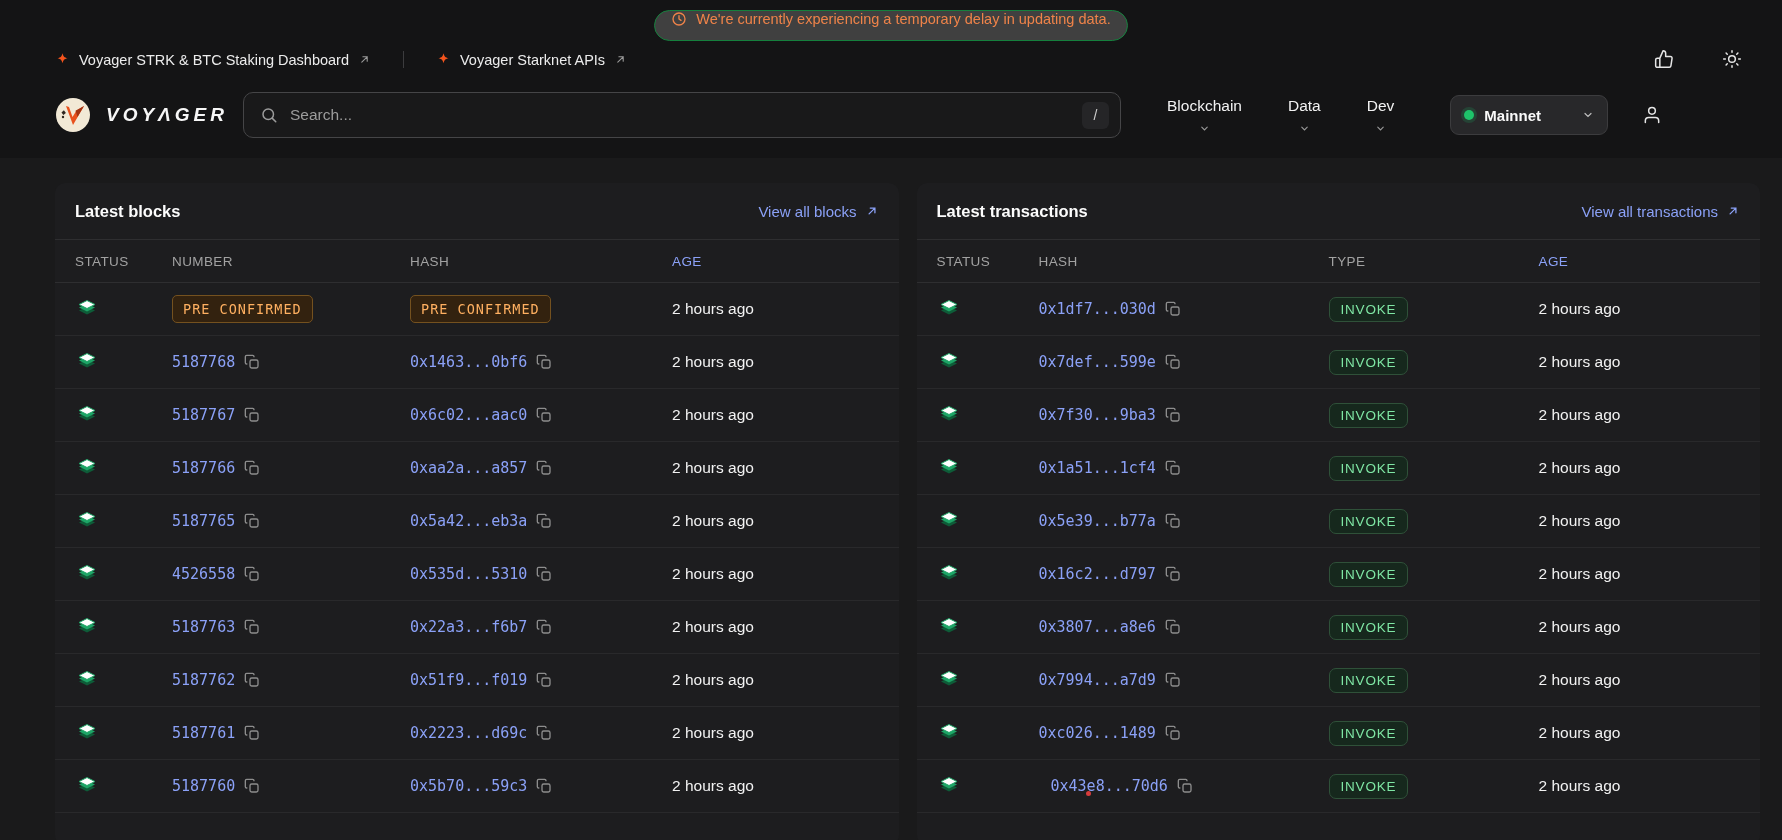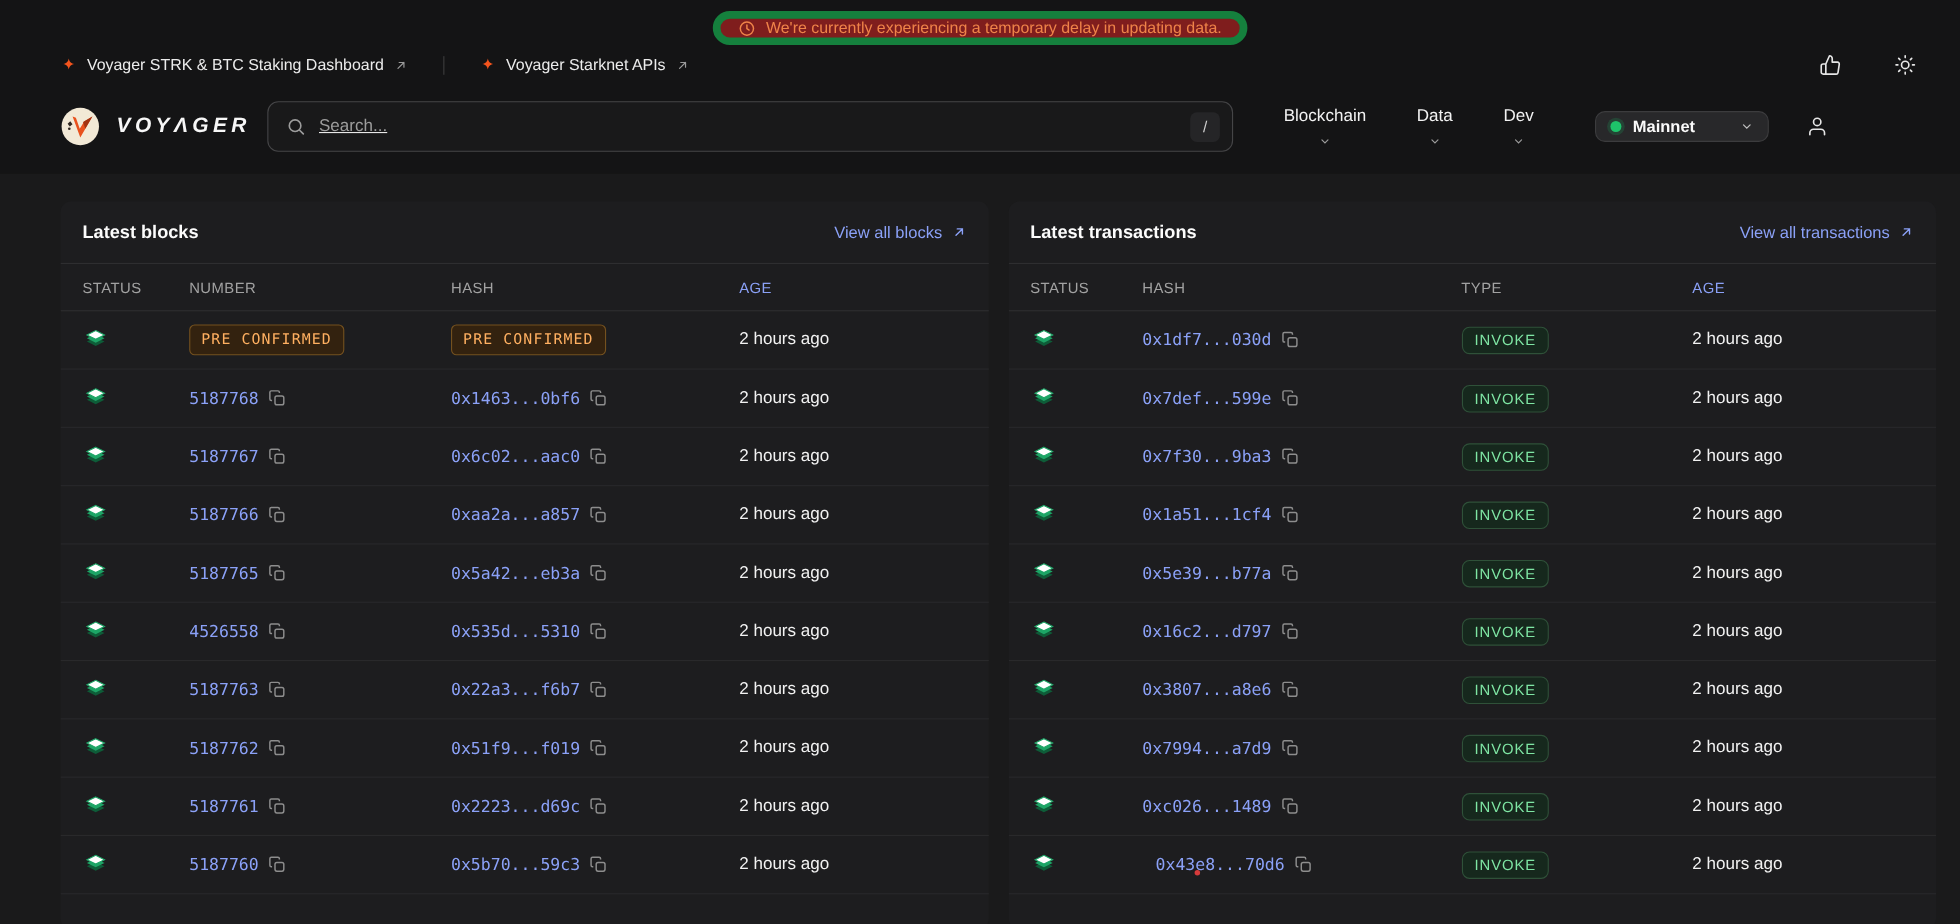--- a/index.html
+++ b/index.html
@@ -8,22 +8,22 @@
     background:#141415;
     font-family:"Liberation Sans", sans-serif;
     color:#ececec;
     -webkit-font-smoothing:antialiased;
   }
   svg { display:block; }
 
   
   .banner-row { display:flex; justify-content:center; padding-top:10px; height:42px; }
   .banner {
-    display:flex; align-items:flex-end; gap:9px;
-    background:#7f1d1d; border:7px solid #15803d; border-radius:16px;
+    display:flex; align-items:flex-start; gap:9px;
+    background:#404040; border:1px solid #15803d; border-radius:16px;
     padding:0 16px; height:31px; color:#ef8349; font-size:14.5px;
   }
 
   
   .subnav { display:flex; align-items:center; justify-content:space-between; height:34px; padding:0 30px 0 55px; }
   .subnav-left { display:flex; align-items:flex-end; gap:32px; }
   .ext-link { display:flex; align-items:center; gap:9px; font-size:14.5px; color:#ececec; cursor:pointer; }
   .vdiv { width:1px; height:17px; background:#3c3c3e; }
   .subnav-right { display:flex; align-items:center; gap:48px; padding-right:10px; }
   .icon-btn { cursor:pointer; color:#e6e6e6; }
@@ -33,32 +33,32 @@
   .logo { display:flex; align-items:center; gap:15px; width:188px; cursor:pointer;font-style:italic; }
   .logo-text { font-size:19px; font-weight:bold; letter-spacing:4px; color:#f7f7f7; }
   .search {
     width:878px; height:46px; margin-left:0;
     display:flex; align-items:center; gap:12px;
     background:#19191a; border:1px solid #454547; border-radius:10px;
     padding:0 11px 0 16px;
   }
   .search input {
     flex:1; background:transparent; border:none; outline:none;
-    color:#e8e8e8; font-size:15.5px; font-family:"Liberation Sans", sans-serif;text-decoration:underline;
+    color:#e8e8e8; font-size:15.5px; font-family:"Liberation Sans", sans-serif;
   }
   .search input::placeholder { color:#9c9c9c; }
   .slash-hint {
     width:27px; height:27px; background:#252527; border-radius:6px;
     color:#cfcfcf; font-size:14px; display:flex; align-items:center; justify-content:center;
   }
   .menus { display:flex; align-items:center; gap:46px; margin-left:46px; }
   .menu-item { display:flex; align-items:center; gap:8px; font-size:15.5px; color:#f2f2f2; cursor:pointer;flex-direction:column; }
   .chev { color:#9a9a9a; }
   .network {
-    margin-left:56px; width:158px; height:28px;
+    margin-left:56px; width:158px; height:40px;
     display:flex; align-items:center; justify-content:space-between;
     background:#28282a; border:1px solid #3c3c3e; border-radius:9px;
     padding:0 13px; cursor:pointer;
   }
   .net-left { display:flex; align-items:center; gap:10px; }
   .net-dot { width:10px; height:10px; border-radius:50%; background:#1ec36a; box-shadow:0 0 0 3px rgba(30,195,106,.18); }
   .net-label { font-size:15px; font-weight:bold; color:#fafafa; }
   .user-btn { margin-left:34px; cursor:pointer; color:#e6e6e6; }
 
   

